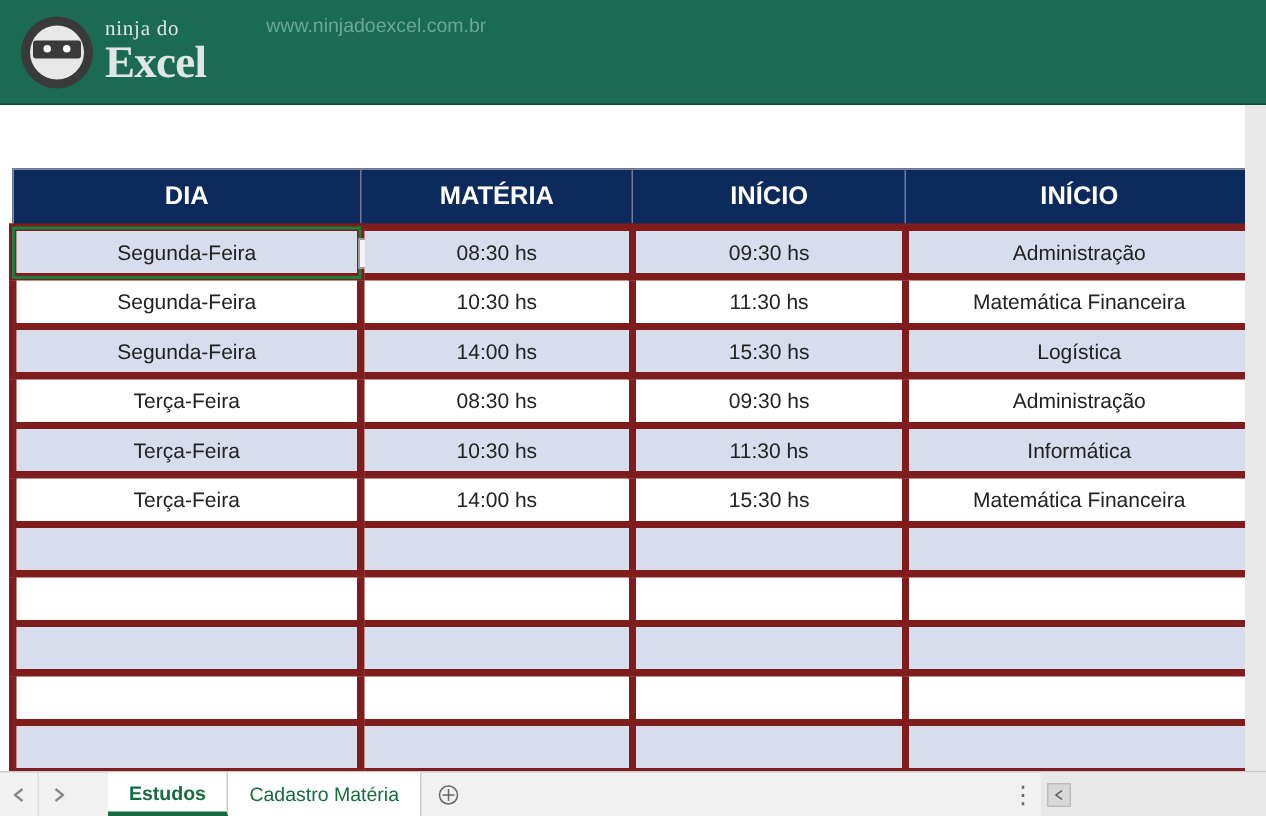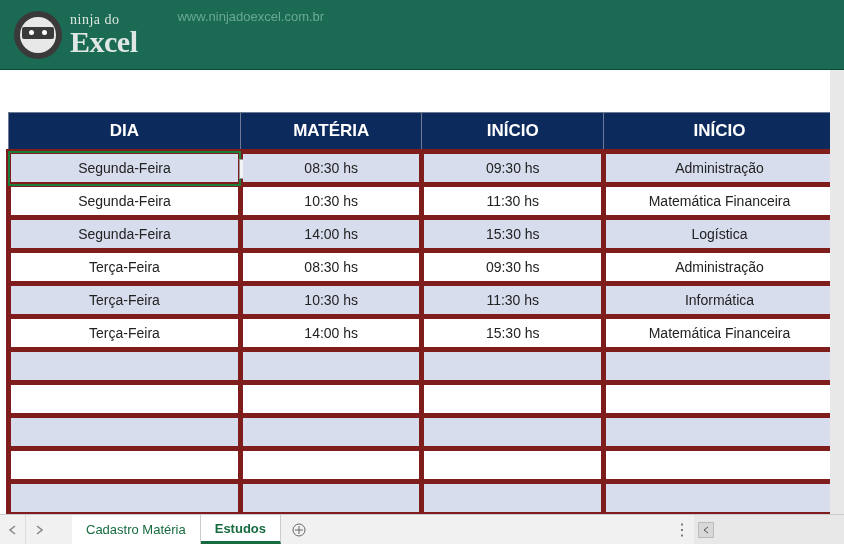--- a/index.html
+++ b/index.html
@@ -285,22 +285,22 @@
     <svg width="7" height="10" viewBox="0 0 7 10">
         <path d="M6 1 L1 5 L6 9" stroke="#888" stroke-width="1.5" fill="none"></path>
       </svg>
   </div>
   <div class="tab-nav-next">
     <svg width="7" height="10" viewBox="0 0 7 10">
         <path d="M1 1 L6 5 L1 9" stroke="#888" stroke-width="1.5" fill="none"></path>
       </svg>
   </div>
   <div style="width:20px"></div>
+  <div class="sheet-tab active">Estudos</div>
   <div class="sheet-tab">Cadastro Matéria</div>
-  <div class="sheet-tab active">Estudos</div>
   <div class="add-sheet">
     <svg width="14" height="14" viewBox="0 0 14 14">
         <circle cx="7" cy="7" r="6" stroke="#666" fill="none"></circle>
         <path d="M7 3v8M3 7h8" stroke="#666"></path>
       </svg>
   </div>
   <div class="tab-spacer"></div>
   <div class="tab-dots">⋮</div>
   <div class="h-scroll-region">
     <div class="h-scroll-btn">

